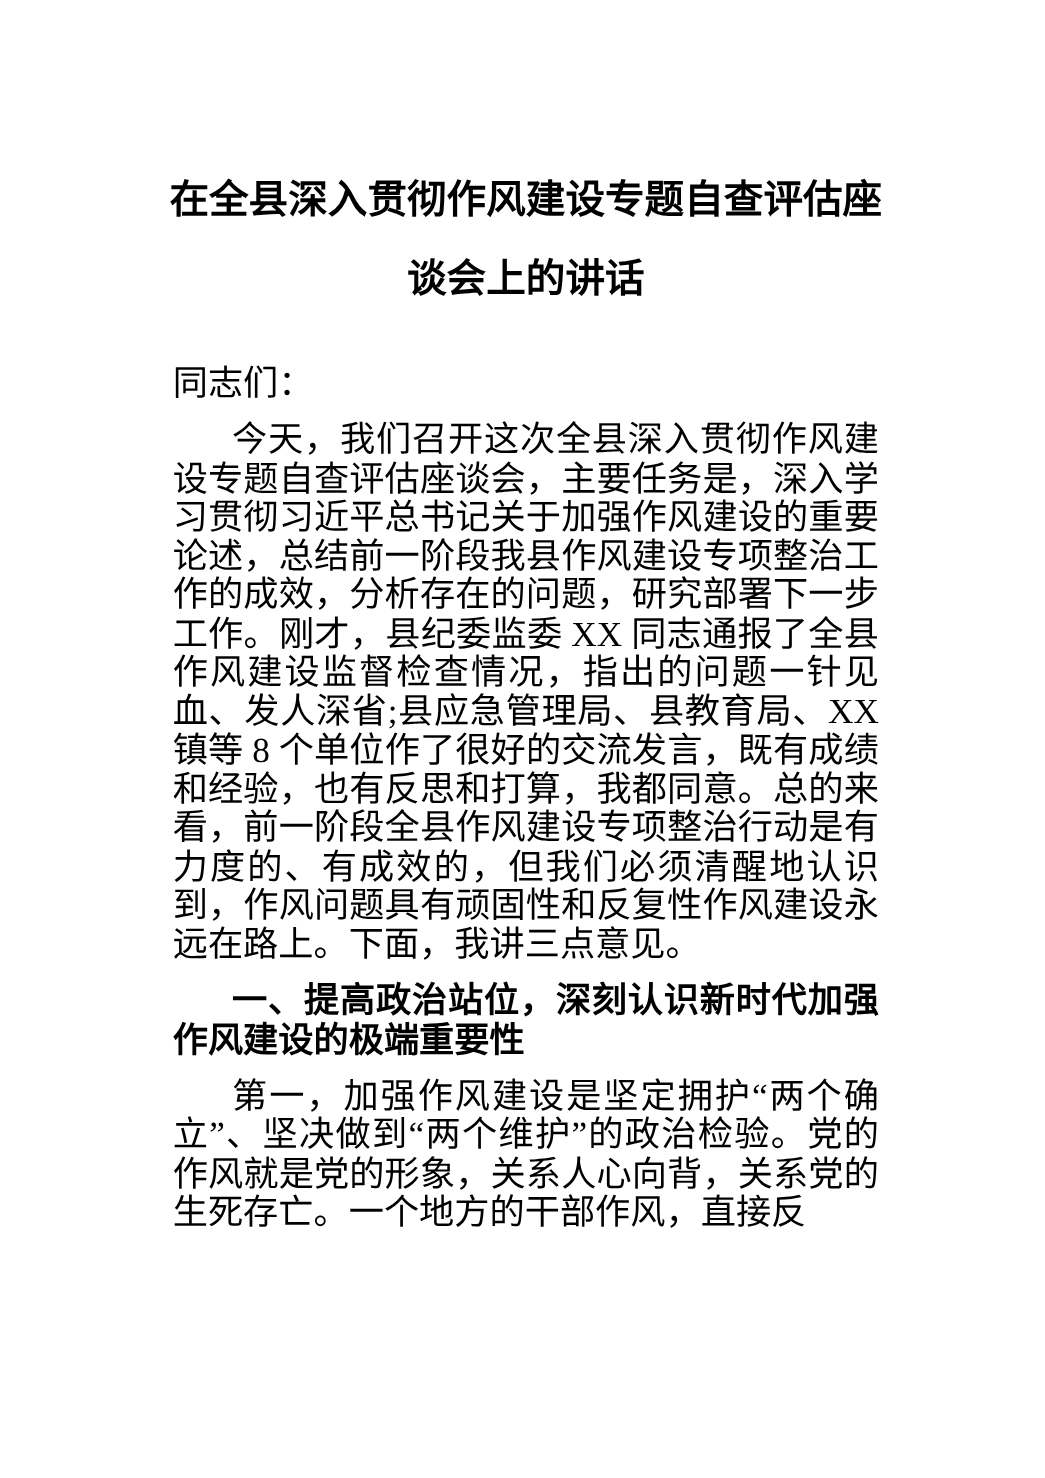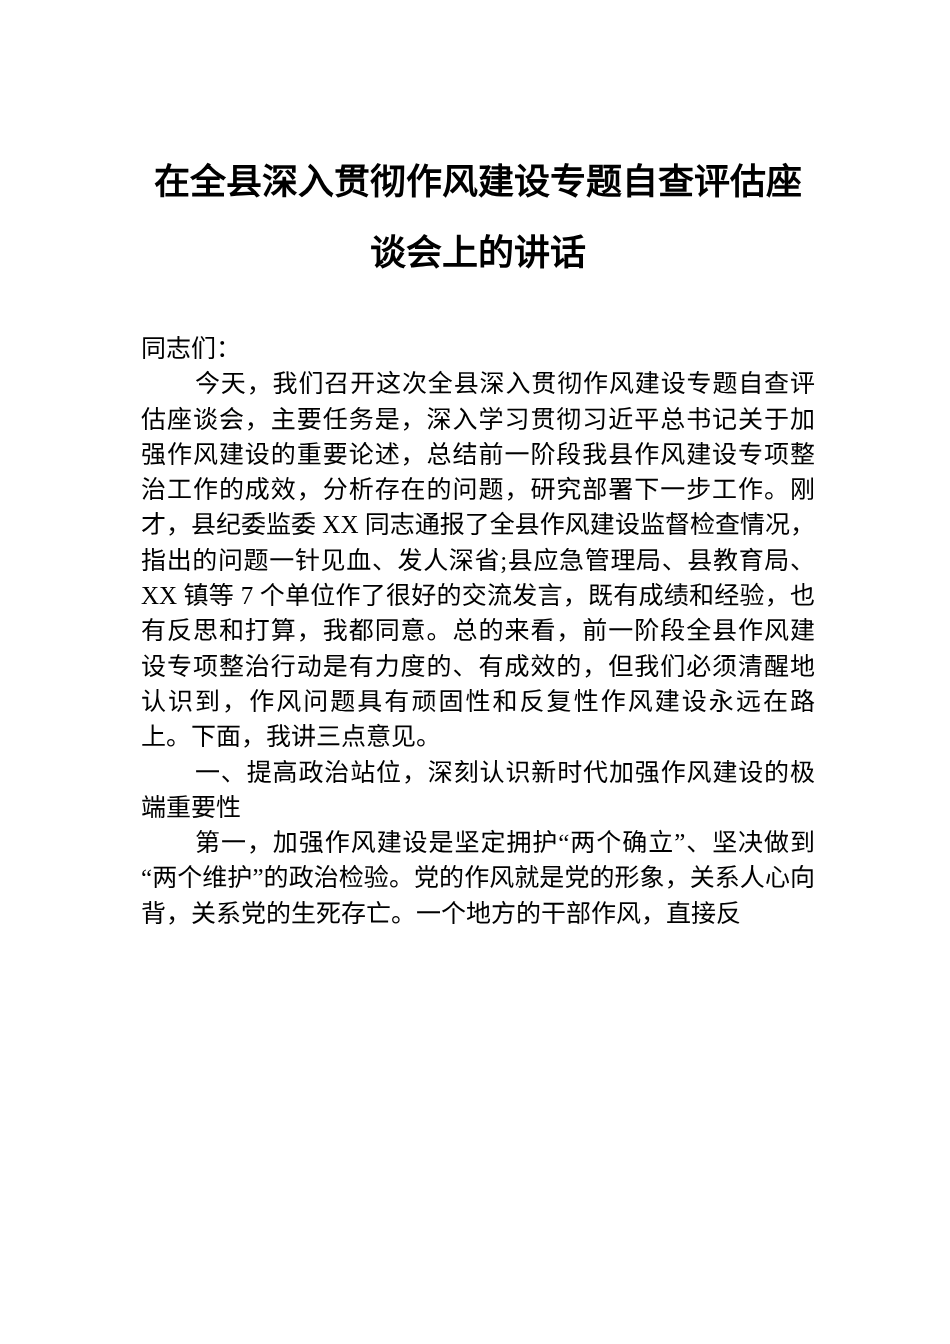--- a/index.html
+++ b/index.html
@@ -24,40 +24,40 @@
   }
   .doc-title {
     margin: 0 0 42px 0;
     font-size: 36px;
     font-weight: bold;
     line-height: 71px;
     text-align: center;
     letter-spacing: 0;
   }
   .para {
-    margin: 0;
-    font-size: 25px;
+    margin: 16px;
+    font-size: 32px;
     line-height: 35.3px;
     text-align: justify;
     word-break: break-all;
   }
   .indent {
     text-indent: 54px;
   }
   .bold {
-    font-weight: normal;
+    font-weight: bold;
   }
 </style>
 </head>
 <body>
 
 <div class="page">
   <h1 class="doc-title">在全县深入贯彻作风建设专题自查评估座谈会上的讲话</h1>
 
   <p class="para">同志们：</p>
 
-  <p class="para indent">今天，我们召开这次全县深入贯彻作风建设专题自查评估座谈会，主要任务是，深入学习贯彻习近平总书记关于加强作风建设的重要论述，总结前一阶段我县作风建设专项整治工作的成效，分析存在的问题，研究部署下一步工作。刚才，县纪委监委 XX 同志通报了全县作风建设监督检查情况，指出的问题一针见血、发人深省;县应急管理局、县教育局、XX 镇等 7 个单位作了很好的交流发言，既有成绩和经验，也有反思和打算，我都同意。总的来看，前一阶段全县作风建设专项整治行动是有力度的、有成效的，但我们必须清醒地认识到，作风问题具有顽固性和反复性作风建设永远在路上。下面，我讲三点意见。</p>
+  <p class="para indent">今天，我们召开这次全县深入贯彻作风建设专题自查评估座谈会，主要任务是，深入学习贯彻习近平总书记关于加强作风建设的重要论述，总结前一阶段我县作风建设专项整治工作的成效，分析存在的问题，研究部署下一步工作。刚才，县纪委监委 XX 同志通报了全县作风建设监督检查情况，指出的问题一针见血、发人深省;县应急管理局、县教育局、XX 镇等 8 个单位作了很好的交流发言，既有成绩和经验，也有反思和打算，我都同意。总的来看，前一阶段全县作风建设专项整治行动是有力度的、有成效的，但我们必须清醒地认识到，作风问题具有顽固性和反复性作风建设永远在路上。下面，我讲三点意见。</p>
 
   <p class="para indent bold">一、提高政治站位，深刻认识新时代加强作风建设的极端重要性</p>
 
 
   <p class="para indent">第一，加强作风建设是坚定拥护“两个确立”、坚决做到“两个维护”的政治检验。党的作风就是党的形象，关系人心向背，关系党的生死存亡。一个地方的干部作风，直接反</p>
 </div>
 
 </body></html>

